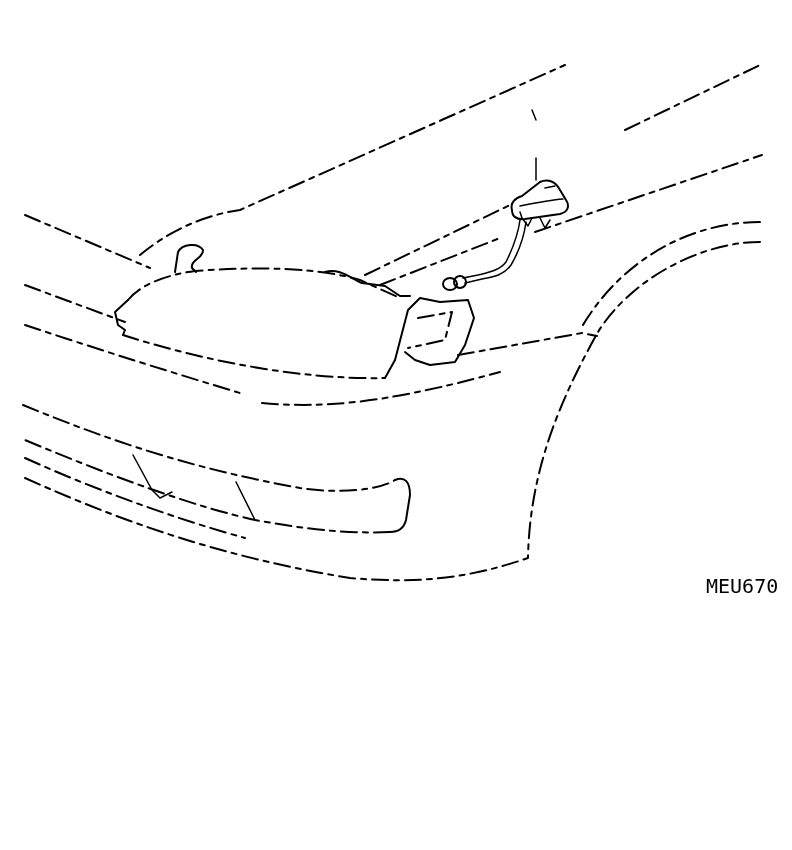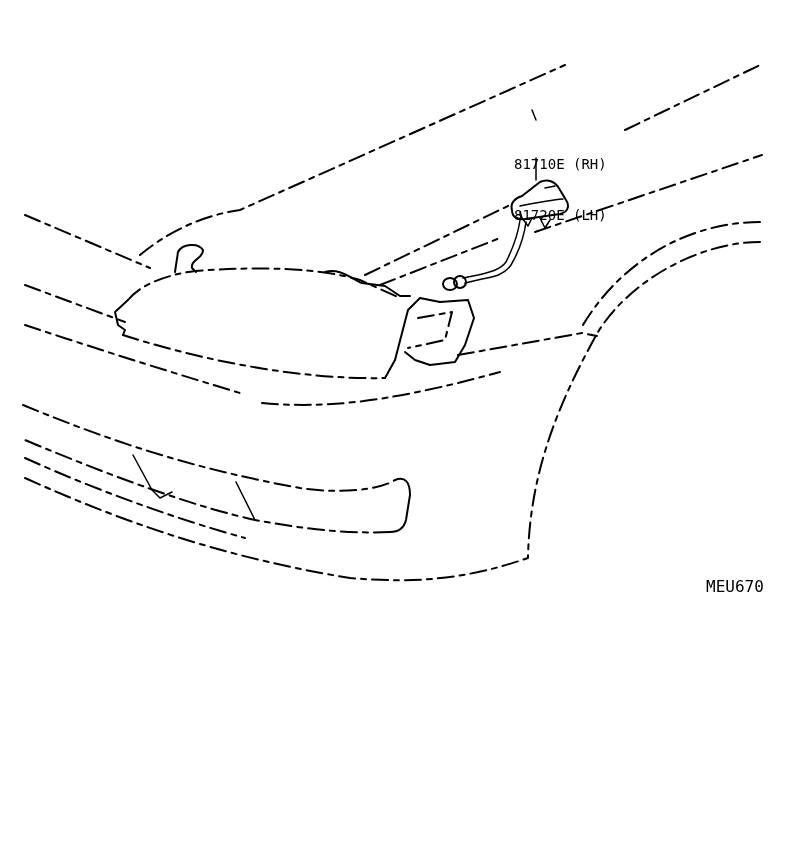--- a/index.html
+++ b/index.html
@@ -12,21 +12,21 @@
     .label {
       position: absolute;
       font-family: "DejaVu Sans Mono", "Liberation Mono", monospace;
       font-size: 14px;
       color: #000;
       line-height: 17px;
       letter-spacing: 0px;
       white-space: pre;
     }
     .pn { left: 514px; top: 122px; }
-    .code { left: 706px; top: 578px; font-size: 16px; }
+    .code { left: 706px; top: 578px; font-size: 20px; }
   </style>
 </head>
 <body>
 
 <div class="canvas">
   <svg width="792" height="850" viewBox="0 0 792 850">
 
     <path class="ln dash" d="M140 255 C170 230 205 215 240 210 L565 65"></path>
     <path class="ln dash" d="M25 215 L150 268"></path>
     <path class="ln dash" d="M625 130 L760 65"></path>
@@ -69,18 +69,14 @@
       <path class="ln thin" d="M540 218 L545 228 L550 220"></path>
     </g>
     <g>
       <path class="ln thin" d="M520 220 C518 235 512 250 506 262 C500 270 490 272 478 275 L463 278"></path>
       <path class="ln thin" d="M526 222 C524 237 518 253 511 265 C504 275 494 277 482 279 L465 283"></path>
       <ellipse class="ln" cx="450" cy="284" rx="7" ry="6"></ellipse>
       <ellipse class="ln" cx="460" cy="282" rx="6" ry="6"></ellipse>
     </g>
   </svg>
 
-  <div class="label pn">
-    <div>81710E (RH)</div>
-    <div>81720E (LH)</div>
-  </div>
   <div class="label code">MEU670</div>
 </div>
 
 </body></html>

